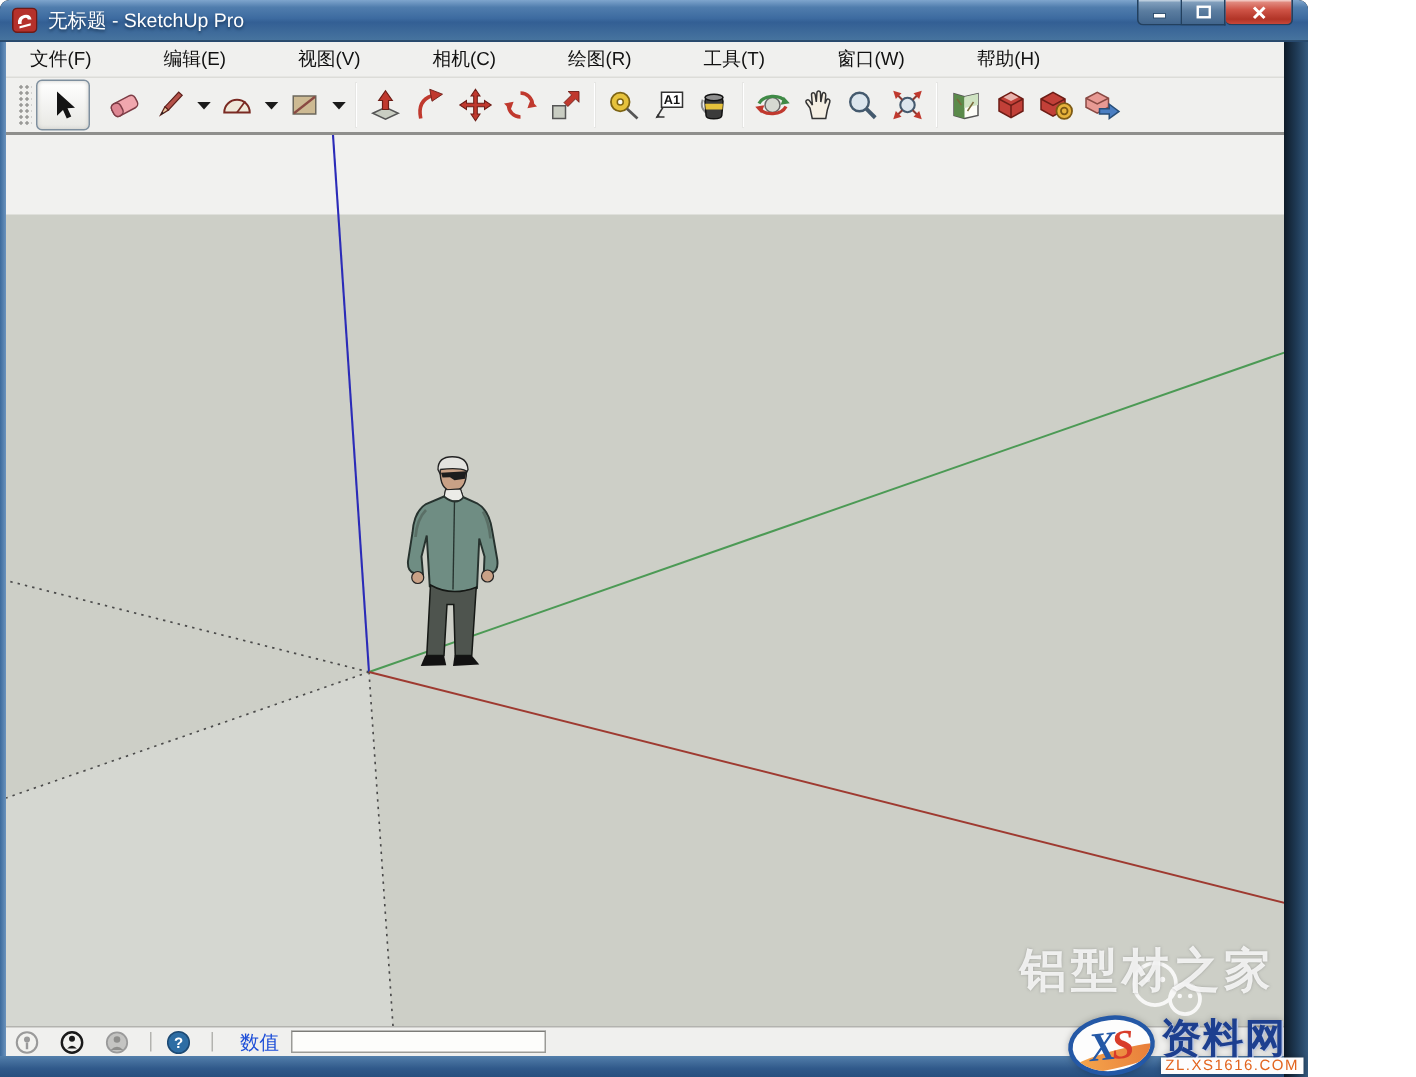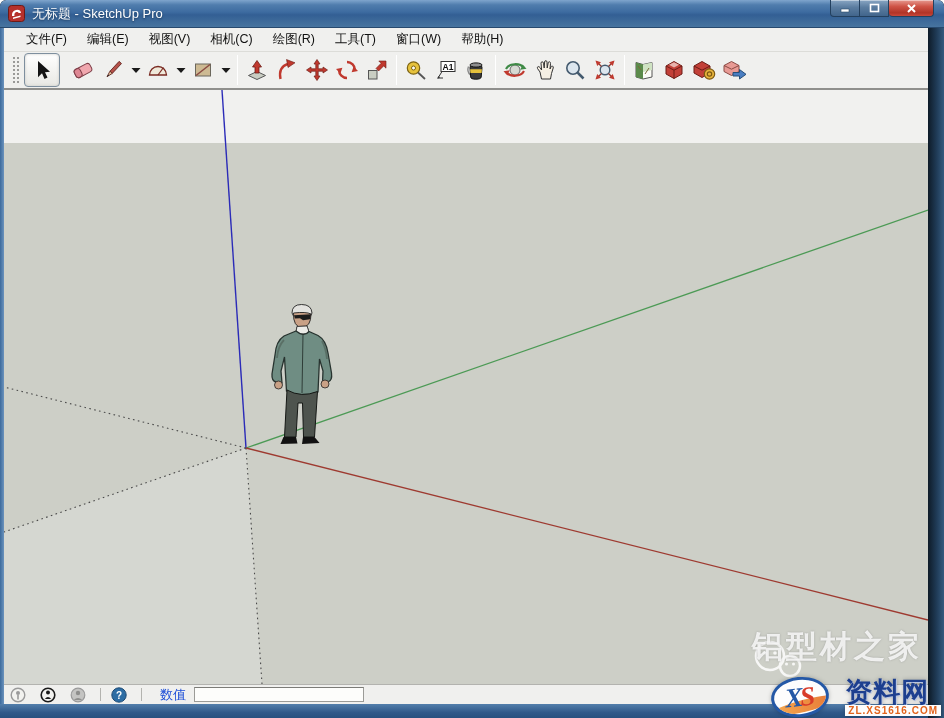--- a/index.html
+++ b/index.html
@@ -1,17 +1,17 @@
 <!DOCTYPE html>
 <html><head>
 <meta charset="utf-8">
 <style>
   * { margin:0; padding:0; box-sizing:border-box; }
   html,body { background:#fff; font-family:"Liberation Sans", sans-serif; }
-  .window { position:relative; width:944px; height:718px; background:#16283a; border-radius:6px 6px 0 0; overflow:hidden; }
+  .window { position:relative; width:872px; height:718px; background:#16283a; border-radius:6px 6px 0 0; overflow:hidden; }
 
   
   .titlebar { position:absolute; top:0; left:0; right:0; height:28px;
     background:linear-gradient(180deg,#7fa5cd 0%,#507dad 18%,#3d6ba0 45%,#335f94 55%,#47749f 100%);
     border-radius:6px 6px 0 0; border-bottom:1px solid #27496e;
     display:flex; align-items:center; padding-left:8px; }
   .title-text { color:#fff; font-size:13px; margin-left:7px; text-shadow:0 1px 2px #1c3a5c; }
   .winbtns { position:absolute; top:0; right:10px; display:flex; }
   .winbtn { height:17px; border:1px solid #23405e; border-top:none; display:flex; align-items:center; justify-content:center;
     background:linear-gradient(180deg,#8aa7c4,#5b7da0 45%,#41658c); box-shadow:inset 0 1px 0 rgba(255,255,255,.45); }
@@ -19,21 +19,21 @@
   .winbtn.max { width:29px; border-left:none; }
   .winbtn.close { width:45px; border-left:none; border-radius:0 0 4px 4px;
     background:linear-gradient(180deg,#e79a90,#cf5447 40%,#b13427 80%,#c8473a); }
   .frame-left  { position:absolute; left:0; top:28px; bottom:14px; width:4px;  background:linear-gradient(90deg,#3c6a9c,#6b93bd); }
   .frame-right { position:absolute; right:0; top:28px; bottom:0;  width:16px; background:linear-gradient(90deg,#0e1b28 0%,#203c58 55%,#355a7e 100%); }
   .frame-bottom{ position:absolute; left:0; right:16px; bottom:0; height:14px; background:linear-gradient(180deg,#537fab,#30598a 60%,#27507f); }
 
   
   .client { position:absolute; left:4px; top:28px; right:16px; bottom:14px; display:flex; flex-direction:column; background:#f0f0ee; }
 
-  .menubar { height:24px; display:flex; align-items:center; padding-left:12px; background:#f0f0ee; border-bottom:1px solid #dcdcd8; }
+  .menubar { height:24px; display:flex; align-items:center; padding-left:6px; background:#f0f0ee; border-bottom:1px solid #dcdcd8;gap:28px; }
   .menu-item { font-size:12.5px; color:#111; padding:3px 10px; cursor:default; }
 
   .toolbar { height:38px; display:flex; align-items:center; background:#f0f0ee; border-bottom:2px solid #8f8f8c; padding-left:7px; }
   .gripper { width:9px; height:28px; margin:0 3px 0 1px;
     background-image:radial-gradient(#9a9a98 1px, transparent 1.2px); background-size:4px 4px; }
   .tbtn { width:30px; height:32px; display:flex; align-items:center; justify-content:center; border:1px solid transparent; border-radius:3px; }
   .tbtn.pressed { width:36px; height:34px; border:1px solid #7e8f9e; border-radius:4px;
     background:linear-gradient(180deg,#ffffff,#e8e8e4); box-shadow:inset 0 0 3px #c9c9c5; margin-right:8px; }
   .tbtn.dd { width:15px; }
   .tsep { width:1px; height:30px; background:#a7a7a3; border-right:1px solid #fff; margin:0 4px; }
@@ -53,23 +53,23 @@
   .faint-mark { position:absolute; right:6px; bottom:16px; display:flex; align-items:flex-start; pointer-events:none; }
   .faint-text { font-size:31px; font-weight:bold; letter-spacing:3px; color:rgba(255,255,255,.82); text-shadow:0 0 2px rgba(120,120,120,.55); }
   .logo-mark { position:absolute; right:3px; bottom:1px; z-index:60; display:flex; align-items:center; pointer-events:none;
     filter:drop-shadow(0 0 2px rgba(0,0,0,.25)); }
   .logo-oval { width:58px; height:40px; border:3px solid #2458a6; border-radius:50%; background:#fdfdfd; position:relative;
     display:flex; align-items:center; justify-content:center; transform:rotate(-6deg); overflow:hidden; }
   .logo-oval::after { content:""; position:absolute; left:-4px; bottom:2px; width:70px; height:12px;
     background:linear-gradient(90deg,#f6a23c,#e2641e); border-radius:50%; transform:rotate(-8deg); opacity:.9; }
   .logo-x { font-family:"Liberation Serif", serif; font-style:italic; font-weight:bold; font-size:27px; color:#2458a6; z-index:1; }
   .logo-s { font-family:"Liberation Serif", serif; font-style:italic; font-weight:bold; font-size:27px; color:#d83c2a; z-index:1; margin-left:-3px; }
-  .logo-textcol { margin-left:16px; display:flex; flex-direction:column; align-items:flex-start; }
+  .logo-textcol { margin-left:4px; display:flex; flex-direction:column; align-items:flex-start; }
   .logo-site { font-size:27px; font-weight:bold; color:#1d3f8f; line-height:26px; letter-spacing:1px; text-shadow:1px 1px 0 #b9c6e2; }
-  .logo-url { font-size:10px; font-weight:bold; color:#e2641e; background:#fdfdfd; padding:0 3px; letter-spacing:1px; }
+  .logo-url { font-size:10px; font-weight:normal; color:#e2641e; background:#fdfdfd; padding:0 3px; letter-spacing:1px; }
 </style>
 </head>
 <body>
 
 <div class="window">
 
   <div class="titlebar">
     <svg width="17" height="17" viewBox="0 0 17 17">
       <rect x="0.5" y="0.5" width="16" height="16" rx="3" fill="#b5312c" stroke="#6e1a16"></rect>
       <path d="M4 11 Q3.5 6 8 5 Q12.5 4.2 13 8 L10.5 8 Q10.4 6.5 8.4 7 Q6 7.6 6.4 11 Z" fill="#fff"></path>

